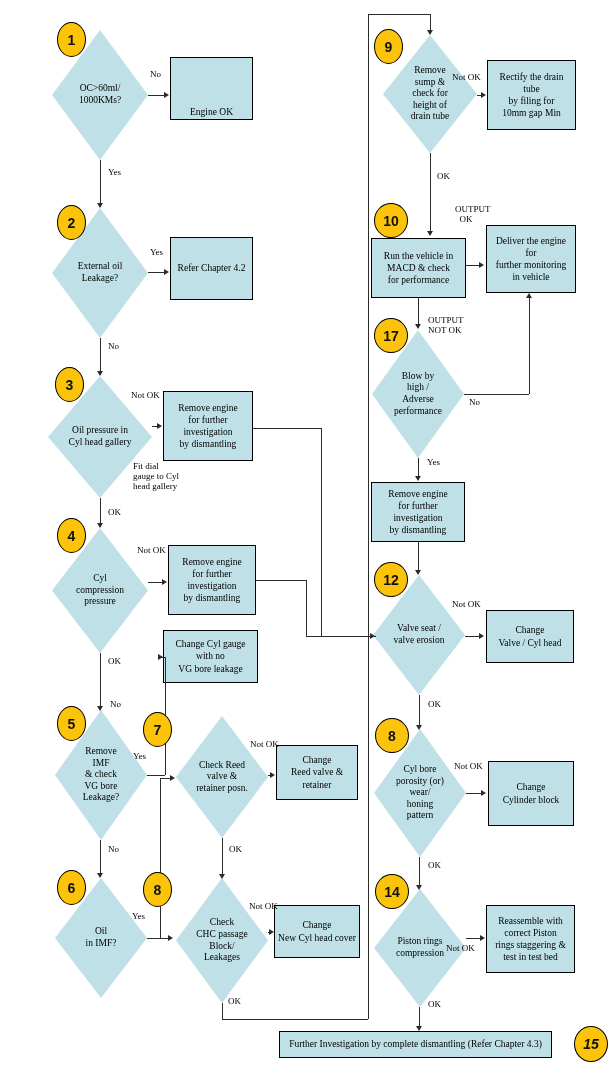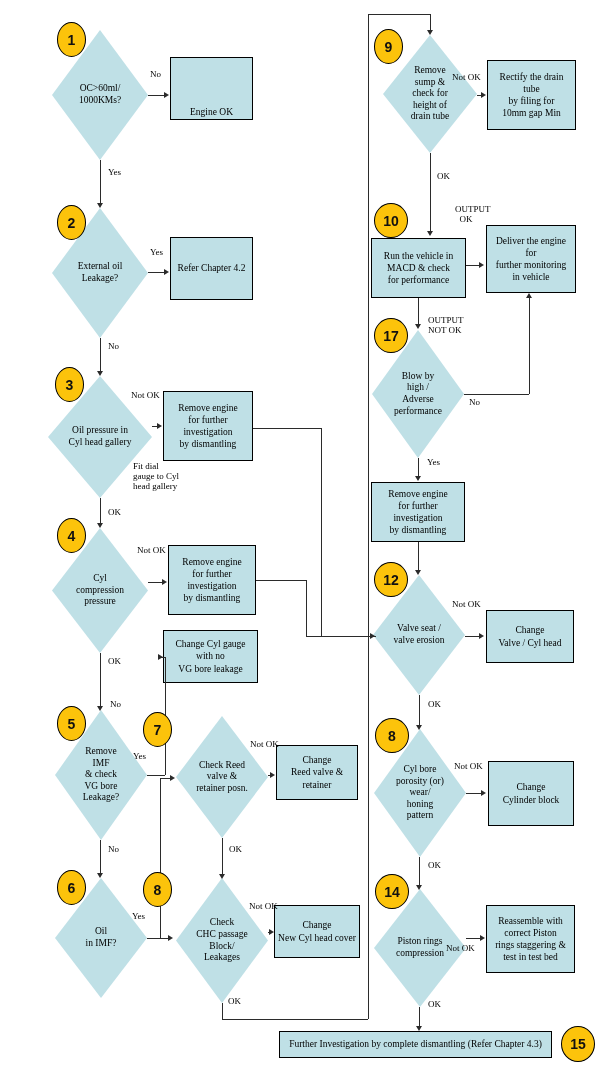--- a/index.html
+++ b/index.html
@@ -434,17 +434,17 @@
 
   <div class="ln lnv" style="left:419px;top:1007px;height:22px;"></div>
   <div class="arrow ar-d" style="left:416px;top:1026px;"></div>
   <div class="lbl" style="left:428px;top:1000px;">OK</div>
 
   <div class="node rect" style="left:279px;top:1031px;width:273px;height:27px;font-size:9.5px;">
     <div>
         <div class="tline">Further Investigation by complete dismantling (Refer Chapter 4.3)</div>
       </div>
   </div>
-  <div class="badge" style="left:561px;top:1026px;width:32px;height:34px;">
+  <div class="badge" style="left:574px;top:1026px;width:32px;height:34px;font-style:italic;">
     <span>15</span>
   </div>
 
 </div>
 
 </body></html>

